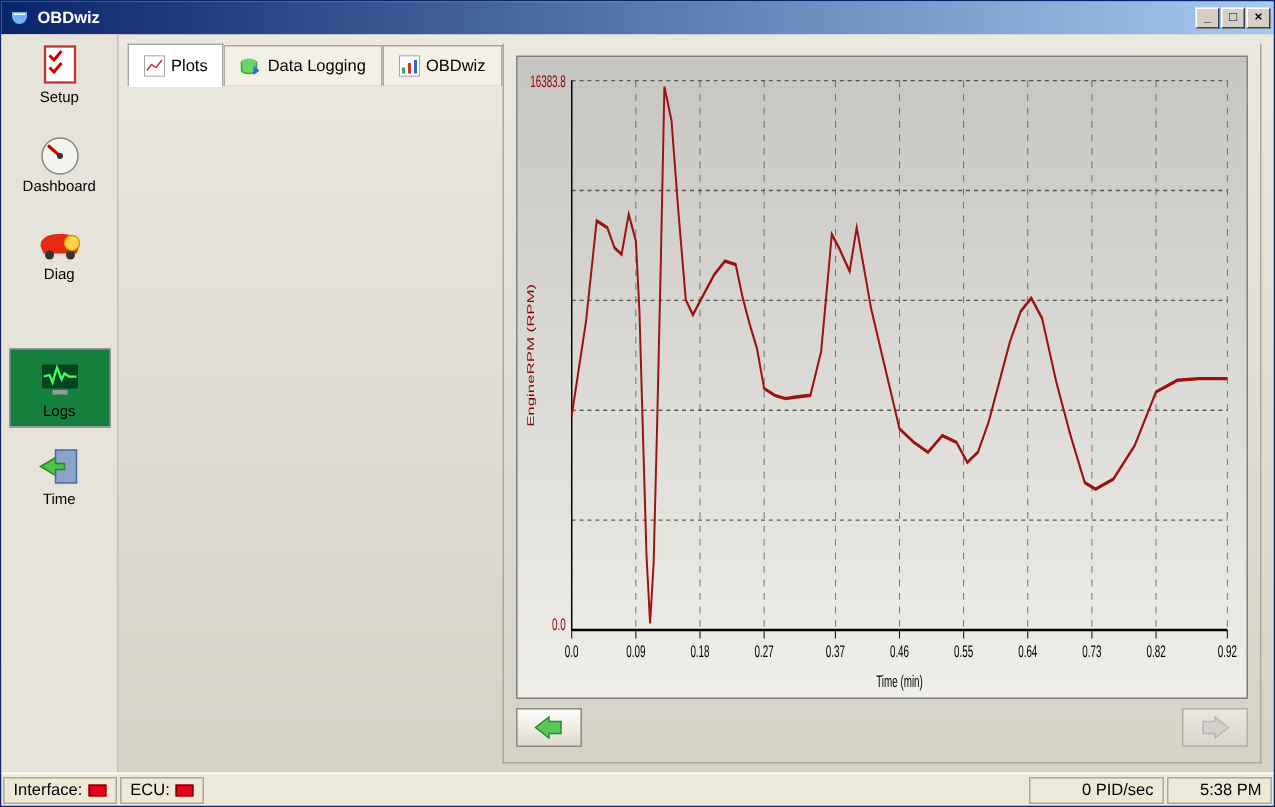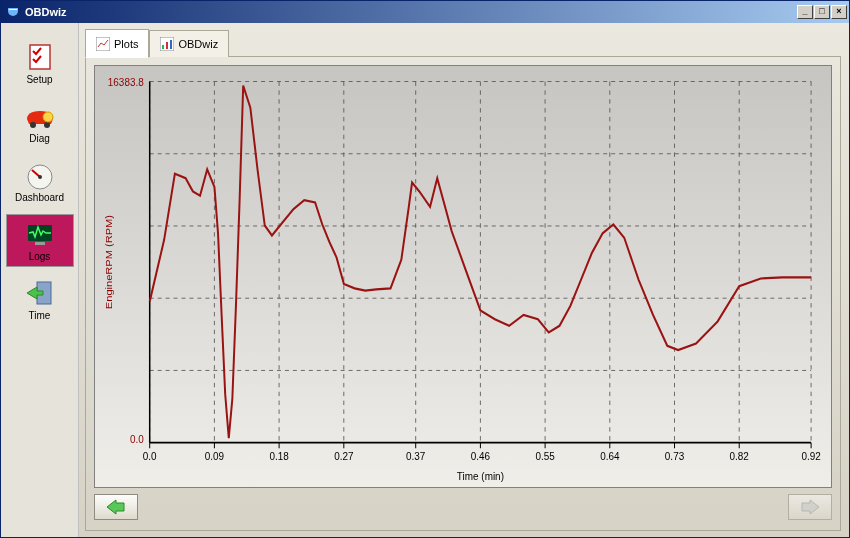--- a/index.html
+++ b/index.html
@@ -4,26 +4,26 @@
 <style>
   * { box-sizing: border-box; margin: 0; padding: 0; }
   body { font-family: Tahoma, Arial, sans-serif; font-size: 11px; background: #d4d0c8; width: 850px; height: 538px; overflow: hidden; }
   .window { width: 850px; height: 538px; border: 1px solid #0a246a; display: flex; flex-direction: column; background: #ece9d8; }
   .titlebar { height: 22px; background: linear-gradient(to right, #0a246a, #a6caf0); display: flex; align-items: center; justify-content: space-between; padding: 0 2px 0 4px; color: #fff; font-weight: bold; gap: 27px; }
   .titlebar-left { display: flex; align-items: center; gap: 4px; }
   .title-icon { width: 16px; height: 16px; }
   .win-controls { display: flex; gap: 1px; }
   .win-btn { width: 16px; height: 14px; background: #d4d0c8; border: 1px solid #fff; border-right-color:#404040; border-bottom-color:#404040; font-size: 9px; line-height: 10px; text-align: center; color:#000; cursor: default;}
   .body { flex: 1; display: flex; background: linear-gradient(to bottom, #eae8df, #d6d2c6); }
-  .sidebar { width: 78px; border-right: 1px solid #c0c0c0; display: flex; flex-direction: column; align-items: center; padding-top: 14px; gap: 6px; background: #e6e3da; }
+  .sidebar { width: 78px; border-right: 1px solid #c0c0c0; display: flex; flex-direction: column; align-items: center; padding-top: 0; gap: 6px; background: #e6e3da; }
   .sb-item { width: 68px; display: flex; flex-direction: column; align-items: center; gap: 2px; padding: 4px 0; border: 1px solid transparent; }
-  .sb-item.selected { border: 1px solid #999; background: #be185d; }
+  .sb-item.selected { border: 1px solid #999; background: #15803d; margin-top: 32px; }
   .sb-label { font-size: 10px; color: #000; text-align: center; }
   .sb-icon { width: 34px; height: 30px; display:flex; align-items:center; justify-content:center;}
-  .main { flex: 1; display: flex; flex-direction: column; padding: 6px 8px 6px 6px; }
+  .main { flex: 1; display: flex; flex-direction: row; padding: 6px 8px 6px 6px; }
   .tabs { display: flex; height: 28px; border-bottom: 1px solid #aca899; }
   .tab { display: flex; align-items: center; gap: 4px; padding: 0 10px; background: #f3f1e7; border: 1px solid #aca899; border-bottom: none; margin-right: 0px; position: relative; top: 1px; font-size: 11px; }
   .tab.active { background: #fff; height: 29px; top: 0; border-bottom: 1px solid #fff; z-index: 2; }
   .tab-icon { width: 14px; height: 14px; }
   .plot-panel { flex: 1; border: 1px solid #aca899; border-top: none; background: #ffffff03; display: flex; flex-direction: column; padding: 8px; gap: 6px; }
   .chart-wrap { flex: 1; border: 1px solid #808080; background: linear-gradient(to bottom,#c7c5c2,#efeee9); position: relative; }
   svg.chart { width: 100%; height: 100%; display:block;}
   .nav-row { height: 28px; display: flex; justify-content: space-between; }
   .nav-btn { width: 44px; height: 26px; border: 1px solid #8d8b82; background: linear-gradient(to bottom,#fdfdfb,#dedacd); display:flex; align-items:center; justify-content:center;}
   .statusbar { height: 22px; border-top: 1px solid #fff; display: flex; align-items: center; font-size: 11px; background:#ece9d8;}
@@ -59,37 +59,37 @@
           <svg viewBox="0 0 34 30">
               <rect x="7" y="3" width="20" height="24" fill="#fff" stroke="#b33" stroke-width="1.5"></rect>
               <path d="M10 9l3 3 5-6M10 17l3 3 5-6" stroke="#c00" stroke-width="2" fill="none"></path>
             </svg>
         </div>
         <span class="sb-label">Setup</span>
       </div>
       <div class="sb-item">
         <div class="sb-icon">
           <svg viewBox="0 0 34 30">
+              <circle cx="17" cy="17" r="12" fill="#f5f5f0" stroke="#888"></circle>
+              <path d="M17 17L9 10" stroke="#c00" stroke-width="2"></path>
+              <circle cx="17" cy="17" r="2" fill="#333"></circle>
+            </svg>
+        </div>
+        <span class="sb-label">Dashboard</span>
+      </div>
+      <div class="sb-item">
+        <div class="sb-icon">
+          <svg viewBox="0 0 34 30">
               <path d="M4 18c0-4 3-8 13-8s13 4 13 8l-2 5H6z" fill="#e42a10"></path>
               <circle cx="10" cy="24" r="3" fill="#333"></circle>
               <circle cx="24" cy="24" r="3" fill="#333"></circle>
               <circle cx="25" cy="16" r="5" fill="#ffd24a" stroke="#caa200"></circle>
             </svg>
         </div>
         <span class="sb-label">Diag</span>
-      </div>
-      <div class="sb-item">
-        <div class="sb-icon">
-          <svg viewBox="0 0 34 30">
-              <circle cx="17" cy="17" r="12" fill="#f5f5f0" stroke="#888"></circle>
-              <path d="M17 17L9 10" stroke="#c00" stroke-width="2"></path>
-              <circle cx="17" cy="17" r="2" fill="#333"></circle>
-            </svg>
-        </div>
-        <span class="sb-label">Dashboard</span>
       </div>
       <div class="sb-item selected">
         <div class="sb-icon">
           <svg viewBox="0 0 34 30">
               <rect x="5" y="6" width="24" height="16" fill="#042" rx="1"></rect>
               <path d="M6 14l4-1 2 5 3-10 3 8 2-4 3 2h5" stroke="#4f6" stroke-width="1.5" fill="none"></path>
               <rect x="12" y="23" width="10" height="3" fill="#999"></rect>
             </svg>
         </div>
         <span class="sb-label">Logs</span>
@@ -106,20 +106,28 @@
     </div>
 
     <div class="main">
       <div class="tabs">
         <div class="tab active">
           <svg class="tab-icon" viewBox="0 0 14 14">
               <rect width="14" height="14" fill="#fff" stroke="#888"></rect>
               <path d="M2 10l3-4 3 2 4-5" stroke="#c33" fill="none"></path>
             </svg>
           <span>Plots</span>
+        </div>
+        <div class="tab">
+          <svg class="tab-icon" viewBox="0 0 14 14">
+              <ellipse cx="6" cy="4" rx="5" ry="2" fill="#6bd46b"></ellipse>
+              <path d="M1 4v6c0 1 2 2 5 2s5-1 5-2V4" fill="#6bd46b" stroke="#3a3"></path>
+              <path d="M9 7l4 3-4 3z" fill="#36c"></path>
+            </svg>
+          <span>Data Logging</span>
         </div>
         <div class="tab">
           <svg class="tab-icon" viewBox="0 0 14 14">
               <rect width="14" height="14" fill="#fff" stroke="#888"></rect>
               <rect x="2" y="8" width="2" height="4" fill="#3a6"></rect>
               <rect x="6" y="5" width="2" height="7" fill="#c33"></rect>
               <rect x="10" y="3" width="2" height="9" fill="#36c"></rect>
             </svg>
           <span>OBDwiz</span>
         </div>
@@ -184,13 +192,30 @@
           <div class="nav-btn" style="opacity:0.5">
             <svg width="20" height="16">
                 <path d="M2 4v8h8v3l9-7-9-7v3z" fill="#cfcfcf" stroke="#999"></path>
               </svg>
           </div>
         </div>
       </div>
     </div>
   </div>
 
+  <div class="statusbar">
+    <div class="status-cell">
+      <span>Interface:</span>
+      <div class="status-led"></div>
+    </div>
+    <div class="status-cell">
+      <span>ECU:</span>
+      <div class="status-led"></div>
+    </div>
+    <div class="status-spacer"></div>
+    <div class="status-cell" style="width:90px; justify-content:flex-end">
+      <span>0 PID/sec</span>
+    </div>
+    <div class="status-cell" style="width:70px; justify-content:flex-end">
+      <span>5:38 PM</span>
+    </div>
+  </div>
 </div>
 
 </body></html>

